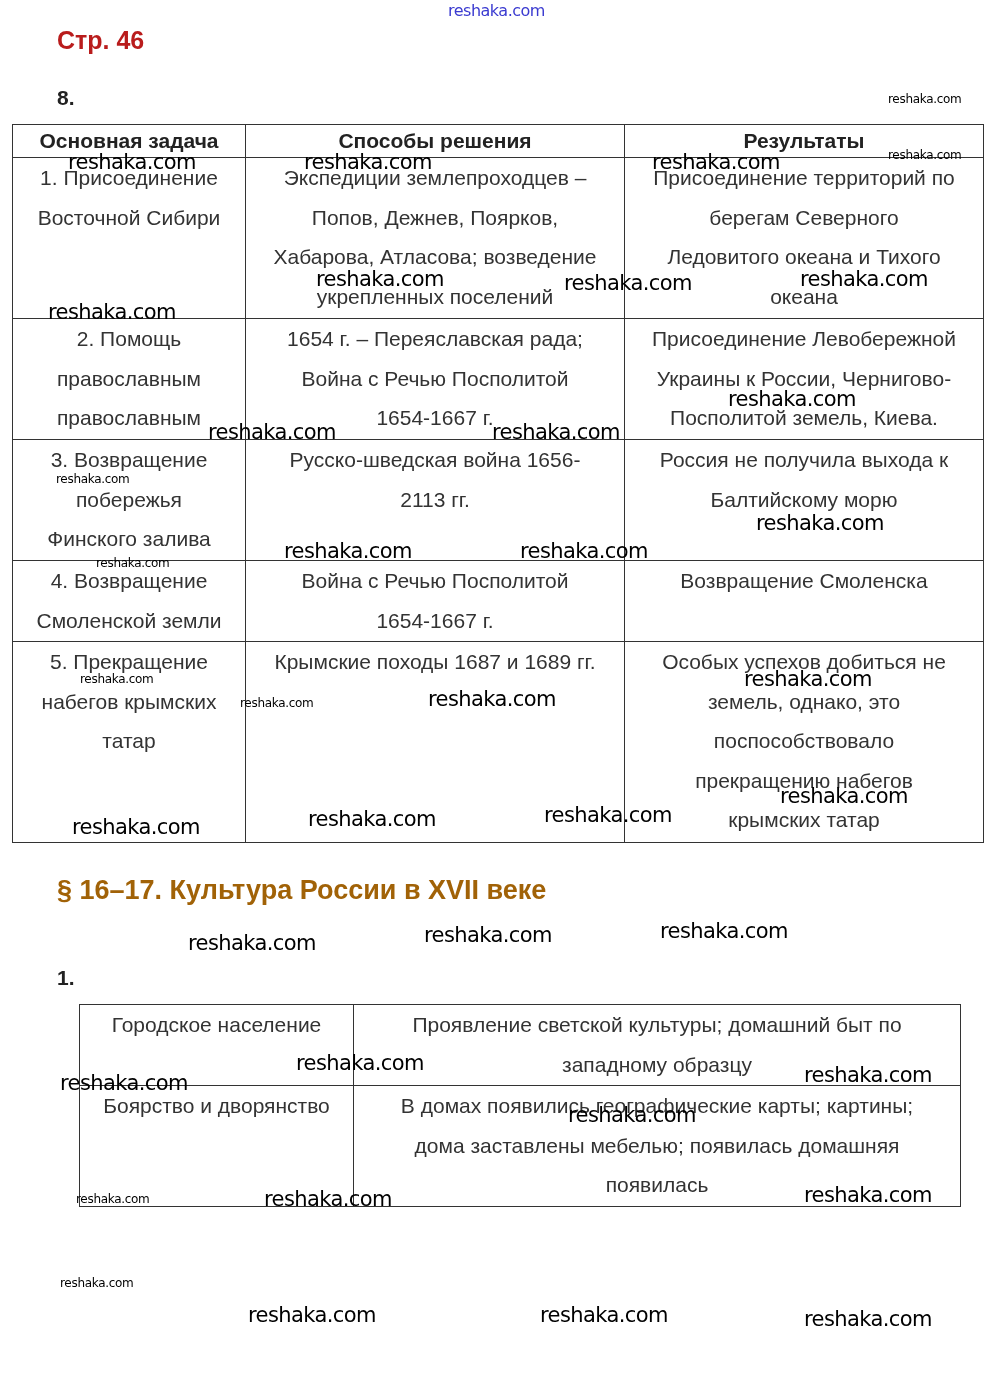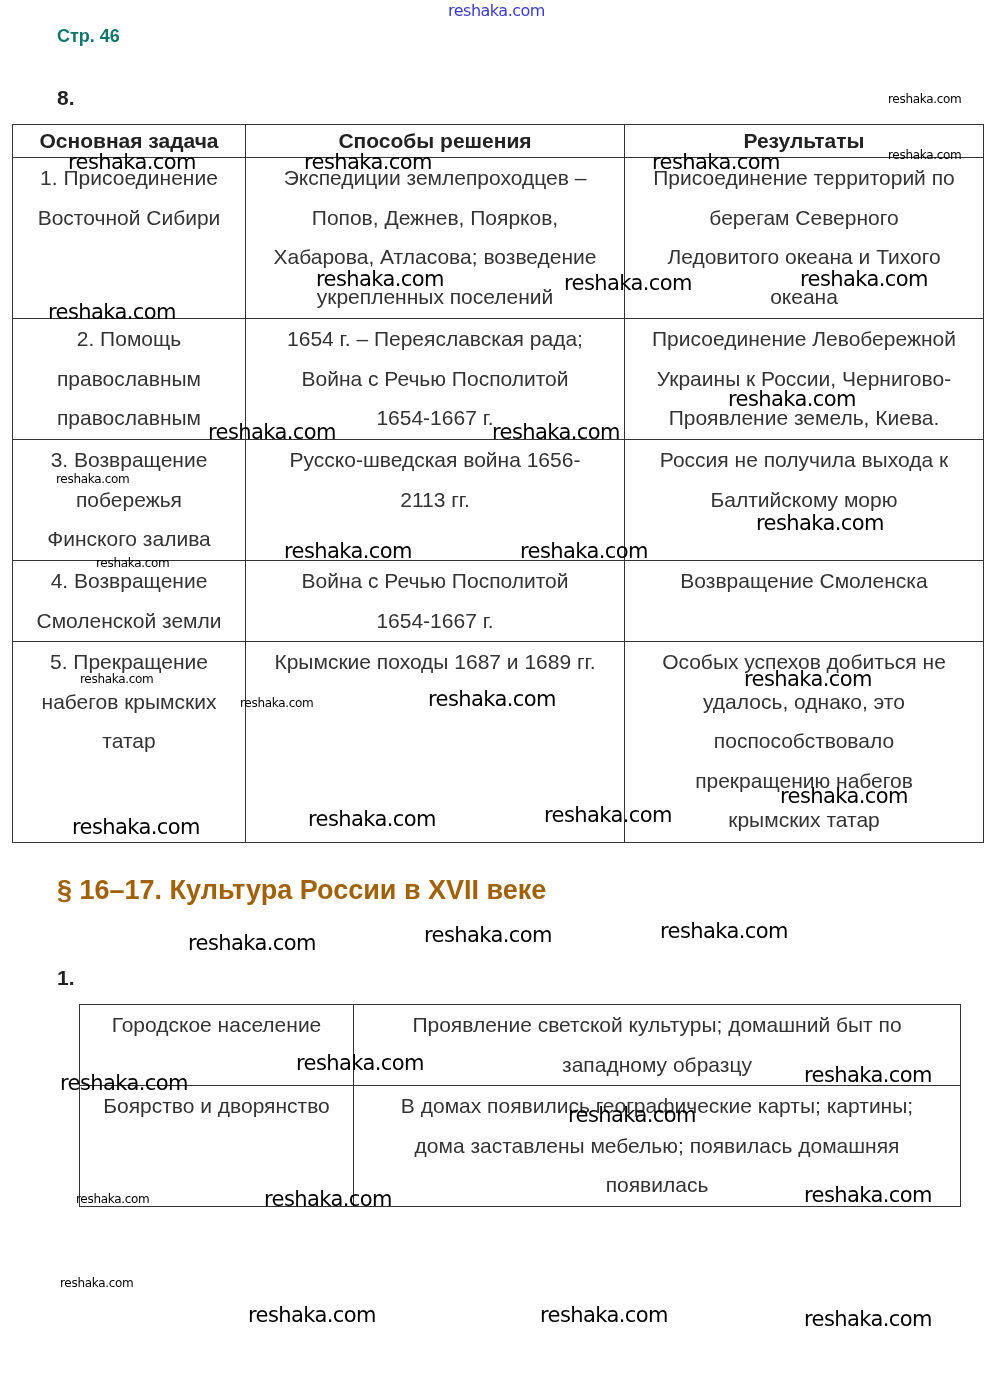--- a/index.html
+++ b/index.html
@@ -1,20 +1,20 @@
 <!DOCTYPE html>
 <html><head>
 <meta charset="utf-8">
 <style>
   html, body { margin: 0; padding: 0; background: #ffffff; }
   body { width: 992px; height: 1381px; position: relative; overflow: hidden;
          font-family: "Liberation Sans", sans-serif; color: #222; }
   .top-wm { position: absolute; left: 448px; top: 1px; font-size: 16px; color: #3a3ad0;
             font-family: "DejaVu Sans", sans-serif; letter-spacing: -0.5px; }
-  .page-label { position: absolute; left: 57px; top: 26px; font-size: 18px; font-weight: bold; color: #0f766e; }
+  .page-label { position: absolute; left: 57px; top: 26px; font-size: 25px; font-weight: bold; color: #b91c1c; }
   .task-num { position: absolute; left: 57px; top: 86px; font-size: 21px; font-weight: bold; color: #222; }
   .section-title { position: absolute; left: 57px; top: 875px; font-size: 27px; font-weight: bold; color: #a16207; }
   .task-num2 { position: absolute; left: 57px; top: 966px; font-size: 21px; font-weight: bold; color: #222; }
 
   table { border-collapse: collapse; position: absolute; table-layout: fixed; }
   td, th { border: 1.5px solid #333; vertical-align: top; text-align: center;
            font-size: 21px; line-height: 39.5px; padding: 0 4px; color: #333; font-weight: normal; }
   th { font-weight: bold; color: #222; line-height: 28px; padding-top: 2px; padding-bottom: 2px; }
 
   #t1 { left: 12px; top: 124px; width: 971px; padding-left: 28px; }
@@ -75,21 +75,21 @@
       <span class="line">православным</span>
     </td>
     <td>
       <span class="line">1654 г. – Переяславская рада;</span>
       <span class="line">Война с Речью Посполитой</span>
       <span class="line">1654-1667 г.</span>
     </td>
     <td>
       <span class="line">Присоединение Левобережной</span>
       <span class="line">Украины к России, Чернигово-</span>
-      <span class="line">Проявление земель, Киева.</span>
+      <span class="line">Посполитой земель, Киева.</span>
     </td>
   </tr>
   <tr class="r3">
     <td>
       <span class="line">3. Возвращение</span>
       <span class="line">побережья</span>
       <span class="line">Финского залива</span>
     </td>
     <td>
       <span class="line">Русско-шведская война 1656-</span>
@@ -117,21 +117,21 @@
     <td>
       <span class="line">5. Прекращение</span>
       <span class="line">набегов крымских</span>
       <span class="line">татар</span>
     </td>
     <td>
       <span class="line">Крымские походы 1687 и 1689 гг.</span>
     </td>
     <td>
       <span class="line">Особых успехов добиться не</span>
-      <span class="line">удалось, однако, это</span>
+      <span class="line">земель, однако, это</span>
       <span class="line">поспособствовало</span>
       <span class="line">прекращению набегов</span>
       <span class="line">крымских татар</span>
     </td>
   </tr>
 </tbody>
   </table>
 
 <div class="section-title">§ 16–17. Культура России в XVII веке</div>
 <div class="task-num2">1.</div>

